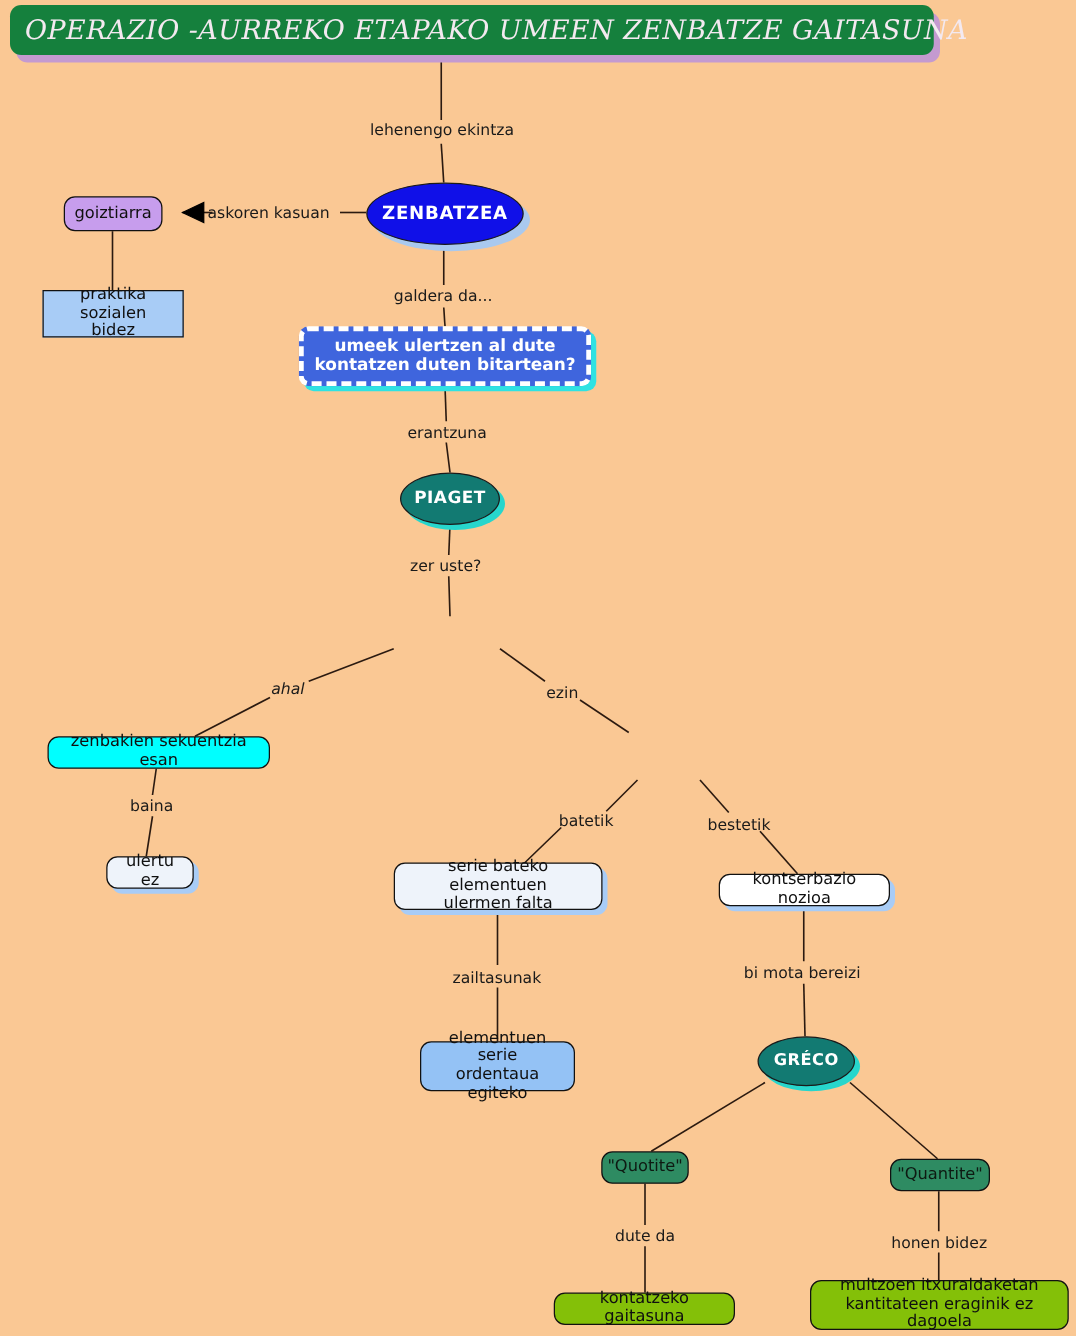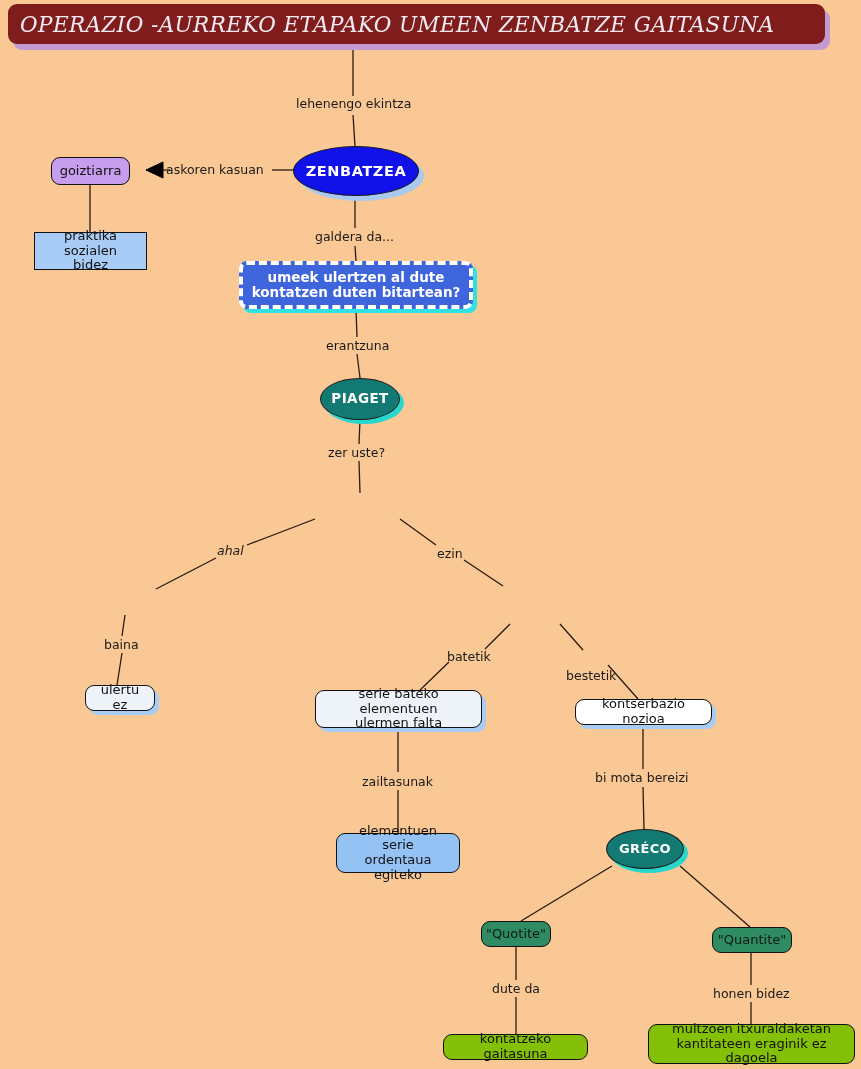--- a/index.html
+++ b/index.html
@@ -40,23 +40,23 @@
     display: block;
     line-height: 1.12;
     white-space: pre-line;
   }
 
   
   .title-banner {
     position: absolute;
     left: 8px;
     top: 4px;
-    width: 817px;
+    width: 739px;
     height: 40px;
-    background: #7f1d1d;
+    background: #15803d;
     border-radius: 9px;
     box-shadow: 5px 6px 0 #c49ad0;
     display: flex;
     align-items: center;
     padding-left: 12px;
     box-sizing: border-box;
     z-index: 6;
   }
   .title-banner .nlabel {
     color: #f3e9f0;
@@ -295,20 +295,23 @@
   <div class="node n-question">
     <span class="nlabel">umeek ulertzen al dute
 kontatzen duten bitartean?</span>
   </div>
 
   <div class="node ellipse el-piaget">
     <span class="nlabel">PIAGET</span>
   </div>
 
 
+  <div class="node rbox n-sekuentzia">
+    <span class="nlabel">zenbakien sekuentzia esan</span>
+  </div>
 
 
   <div class="node rbox n-ulertuez">
     <span class="nlabel">ulertu ez</span>
   </div>
 
   <div class="node rbox n-seriefalta">
     <span class="nlabel">serie bateko elementuen
 ulermen falta</span>
   </div>
@@ -345,19 +348,19 @@
 
   <div class="linklabel" style="left:296px; top:96px;">lehenengo ekintza</div>
   <div class="linklabel" style="left:166px; top:162px;">askoren kasuan</div>
   <div class="linklabel" style="left:315px; top:229px;">galdera da...</div>
   <div class="linklabel" style="left:326px; top:338px;">erantzuna</div>
   <div class="linklabel" style="left:328px; top:445px;">zer uste?</div>
   <div class="linklabel" style="left:217px; top:543px;font-style:italic;">ahal</div>
   <div class="linklabel" style="left:437px; top:546px;">ezin</div>
   <div class="linklabel" style="left:104px; top:637px;">baina</div>
   <div class="linklabel" style="left:447px; top:649px;">batetik</div>
-  <div class="linklabel" style="left:566px; top:668px;">bestetik</div>
+  <div class="linklabel" style="left:566px; top:652px;">bestetik</div>
   <div class="linklabel" style="left:362px; top:774px;">zailtasunak</div>
   <div class="linklabel" style="left:595px; top:770px;">bi mota bereizi</div>
   <div class="linklabel" style="left:492px; top:981px;">dute da</div>
   <div class="linklabel" style="left:713px; top:986px;">honen bidez</div>
 
 </div>
 
 </body></html>

